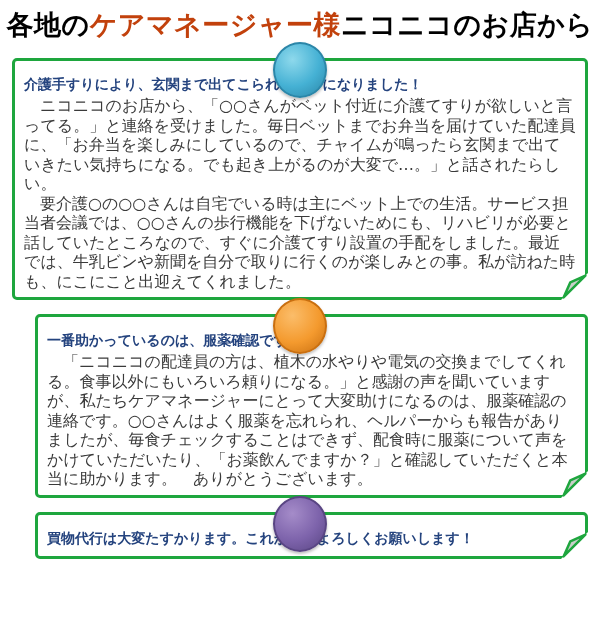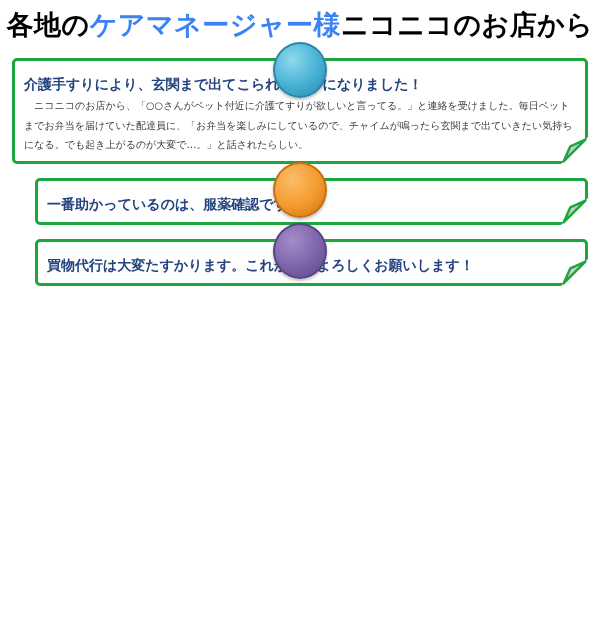--- a/index.html
+++ b/index.html
@@ -8,21 +8,21 @@
     font-family:"DejaVu Sans","Liberation Sans",sans-serif;
   }
   .page{position:relative;width:600px;height:628px;background:#ffffff;}
 
   
   .title{
     margin:6px 0 0 0;text-align:center;
     font-size:27px;font-weight:bold;color:#000000;
     letter-spacing:0.5px;line-height:38px;white-space:nowrap;
   }
-  .title .red{color:#3b82f6;margin-top:16px;}
+  .title .red{color:#c2410c;margin-top:16px;}
 
   
   .msg{position:relative;margin:14px 12px 0 12px;}
   .msg + .msg{padding-left:23px;}
 
   .badge{
     position:absolute;top:-16px;left:50%;transform:translateX(-50%);
     width:50px;height:52px;border-radius:50%;
     border:2px solid #2b86a8;z-index:3;
     box-shadow:0 2px 3px rgba(0,0,0,0.25);
@@ -31,21 +31,21 @@
   .bubble{
     position:relative;background:#ffffff;
     border:3px solid #1ea63e;border-radius:5px;
     padding:13px 9px 6px 9px;
   }
   .bubble h2{
     margin:0 0 2px 0;font-size:14px;line-height:20px;
     font-weight:bold;color:#24437e;
   }
   .bubble p{
-    margin:0;font-size:10px;line-height:19.5px;color:#3a3a3a;
+    margin:0;font-size:16px;line-height:19.5px;color:#3a3a3a;
   }
 
   
   .fold{position:absolute;right:-3px;bottom:-3px;width:27px;height:27px;z-index:2;}
   .fold-mask{fill:#ffffff;}
   .fold-flap{fill:#c9cfc9;stroke:#1ea63e;stroke-width:2.4;stroke-linejoin:round;}
 </style>
 </head>
 <body>
 
@@ -54,32 +54,36 @@
   <h1 class="title">
     <span>各地の</span><span class="red">ケアマネージャー様</span><span>ニコニコのお店から</span>
   </h1>
 
   <section class="msg">
     <div class="badge" style="background: radial-gradient(circle at 35% 30%, rgb(142, 217, 236), rgb(69, 177, 212) 55%, rgb(43, 134, 168)); border-color: rgb(43, 134, 168);"></div>
     <div class="bubble">
       <h2>介護手すりにより、玄関まで出てこられるようになりました！</h2>
       <div>
           <p>　ニコニコのお店から、「○○さんがベット付近に介護てすりが欲しいと言ってる。」と連絡を受けました。毎日ベットまでお弁当を届けていた配達員に、「お弁当を楽しみにしているので、チャイムが鳴ったら玄関まで出ていきたい気持ちになる。でも起き上がるのが大変で…。」と話されたらしい。</p>
+          <p>　要介護○の○○さんは自宅でいる時は主にベット上での生活。サービス担当者会議では、○○さんの歩行機能を下げないためにも、リハビリが必要と話していたところなので、すぐに介護てすり設置の手配をしました。最近では、牛乳ビンや新聞を自分で取りに行くのが楽しみとの事。私が訪ねた時も、にこにこと出迎えてくれました。</p>
         </div>
       <svg class="fold" viewBox="0 0 26 26" aria-hidden="true">
         <polygon class="fold-mask" points="26,0 26,26 0,26"></polygon>
         <polygon class="fold-flap" points="2.5,23.5 23.5,2.5 9,9"></polygon>
       </svg>
     </div>
   </section>
 
   <section class="msg">
     <div class="badge" style="background: radial-gradient(circle at 35% 30%, rgb(251, 189, 106), rgb(244, 154, 46) 55%, rgb(201, 111, 16)); border-color: rgb(201, 111, 16);"></div>
     <div class="bubble">
       <h2>一番助かっているのは、服薬確認です！</h2>
+      <div>
+          <p>　「ニコニコの配達員の方は、植木の水やりや電気の交換までしてくれる。食事以外にもいろいろ頼りになる。」と感謝の声を聞いていますが、私たちケアマネージャーにとって大変助けになるのは、服薬確認の連絡です。○○さんはよく服薬を忘れられ、ヘルパーからも報告がありましたが、毎食チェックすることはできず、配食時に服薬について声をかけていただいたり、「お薬飲んでますか？」と確認していただくと本当に助かります。　ありがとうございます。</p>
+        </div>
       <svg class="fold" viewBox="0 0 26 26" aria-hidden="true">
         <polygon class="fold-mask" points="26,0 26,26 0,26"></polygon>
         <polygon class="fold-flap" points="2.5,23.5 23.5,2.5 9,9"></polygon>
       </svg>
     </div>
   </section>
 
   <section class="msg">
     <div class="badge" style="background: radial-gradient(circle at 35% 30%, rgb(165, 140, 201), rgb(125, 99, 171) 55%, rgb(89, 69, 131)); border-color: rgb(89, 69, 131);"></div>
     <div class="bubble">

